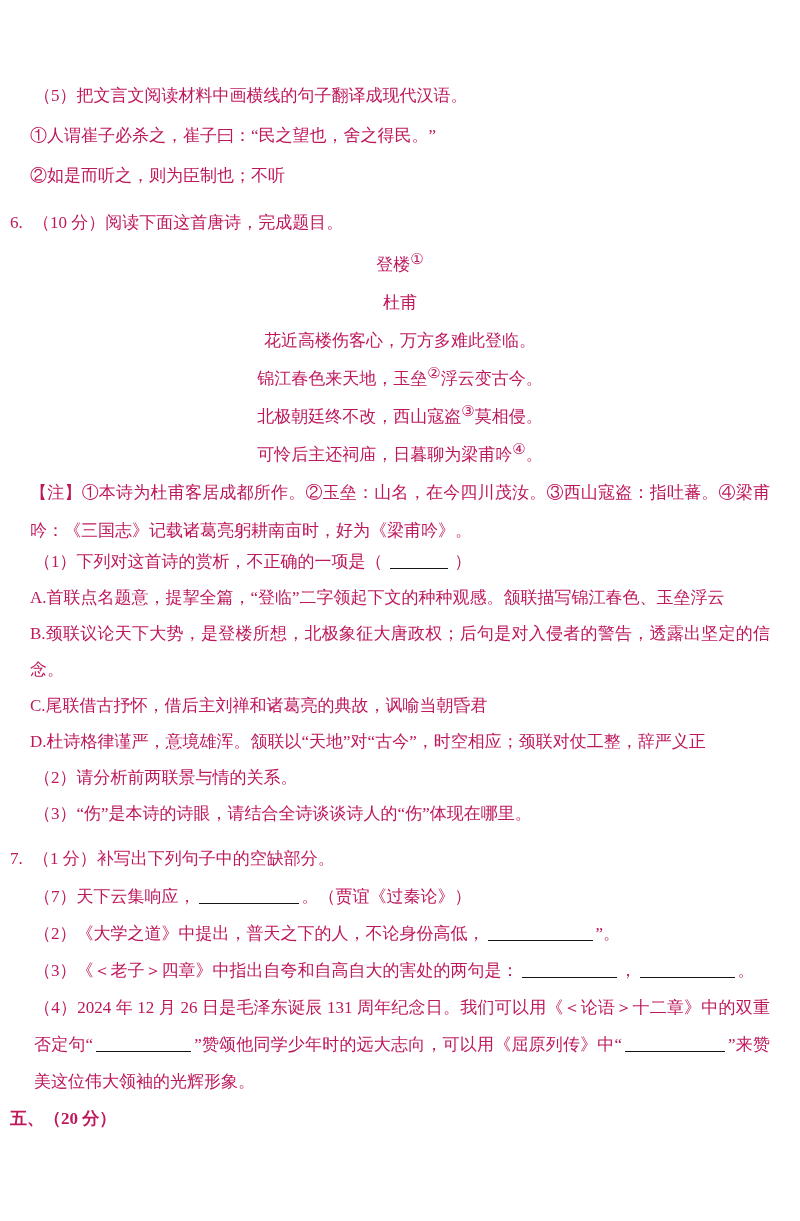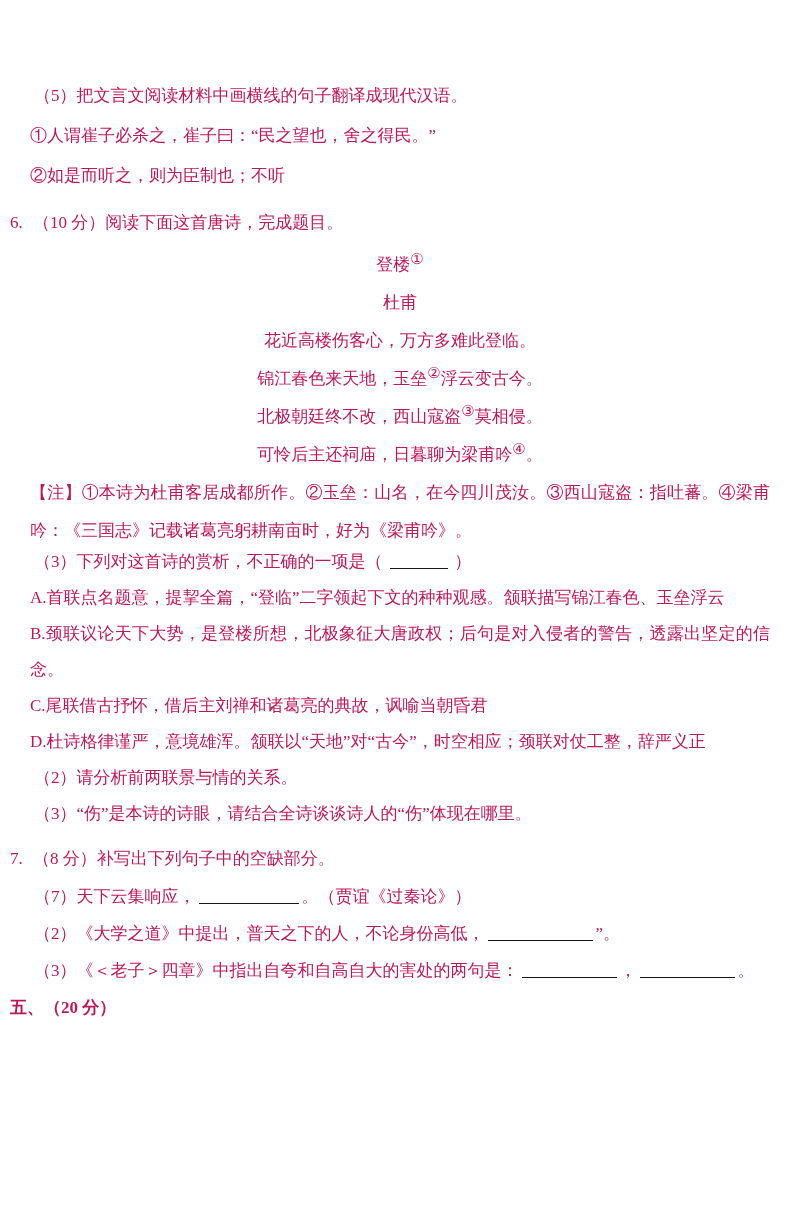--- a/index.html
+++ b/index.html
@@ -61,34 +61,35 @@
     <p><span>杜甫</span></p>
     <p><span>花近高楼伤客心，万方多难此登临。</span></p>
     <p><span>锦江春色来天地，玉垒</span><span class="sup">②</span><span>浮云变古今。</span></p>
     <p><span>北极朝廷终不改，西山寇盗</span><span class="sup">③</span><span>莫相侵。</span></p>
     <p><span>可怜后主还祠庙，日暮聊为梁甫吟</span><span class="sup">④</span><span>。</span></p>
   </div>
 
   <p class="note justify"><span>【注】①本诗为杜甫客居成都所作。②玉垒：山名，在今四川茂汝。③西山寇盗：指吐蕃。④梁甫吟：《三国志》记载诸葛亮躬耕南亩时，好为《梁甫吟》。</span></p>
 
   <div class="q6subs">
-    <p class="item"><span>（3）下列对这首诗的赏析，不正确的一项是（</span><span class="bl w60"></span><span>）</span></p>
+    <p class="item"><span>（1）下列对这首诗的赏析，不正确的一项是（</span><span class="bl w60"></span><span>）</span></p>
     <p><span>A.首联点名题意，提挈全篇，“登临”二字领起下文的种种观感。颔联描写锦江春色、玉垒浮云</span></p>
     <p class="justify"><span>B.颈联议论天下大势，是登楼所想，北极象征大唐政权；后句是对入侵者的警告，透露出坚定的信念。</span></p>
     <p><span>C.尾联借古抒怀，借后主刘禅和诸葛亮的典故，讽喻当朝昏君</span></p>
     <p><span>D.杜诗格律谨严，意境雄浑。颔联以“天地”对“古今”，时空相应；颈联对仗工整，辞严义正</span></p>
     <p class="item"><span>（2）请分析前两联景与情的关系。</span></p>
     <p class="item"><span>（3）“伤”是本诗的诗眼，请结合全诗谈谈诗人的“伤”体现在哪里。</span></p>
   </div>
 
   <p class="qhead qhead-7">
-    <span class="qnum">7.</span><span>（8 分）补写出下列句子中的空缺部分。</span>
+    <span class="qnum">7.</span><span>（1 分）补写出下列句子中的空缺部分。</span>
   </p>
 
   <div class="q7items">
     <p class="item"><span>（7）天下云集响应，</span><span class="bl w100"></span><span>。（贾谊《过秦论》）</span></p>
     <p class="item"><span>（2）《大学之道》中提出，普天之下的人，不论身份高低，</span><span class="bl w105"></span><span>”。</span></p>
     <p class="item"><span>（3）《＜老子＞四章》中指出自夸和自高自大的害处的两句是：</span><span class="bl w95"></span><span>，</span><span class="bl w95"></span><span>。</span></p>
+    <p class="item justify"><span>（4）2024 年 12 月 26 日是毛泽东诞辰 131 周年纪念日。我们可以用《＜论语＞十二章》中的双重否定句“</span><span class="bl w95"></span><span>”赞颂他同学少年时的远大志向，可以用《屈原列传》中“</span><span class="bl w100"></span><span>”来赞美这位伟大领袖的光辉形象。</span></p>
   </div>
 
   <p class="sec5"><span>五、（20 分）</span></p>
 
 </div>
 
 </body></html>

